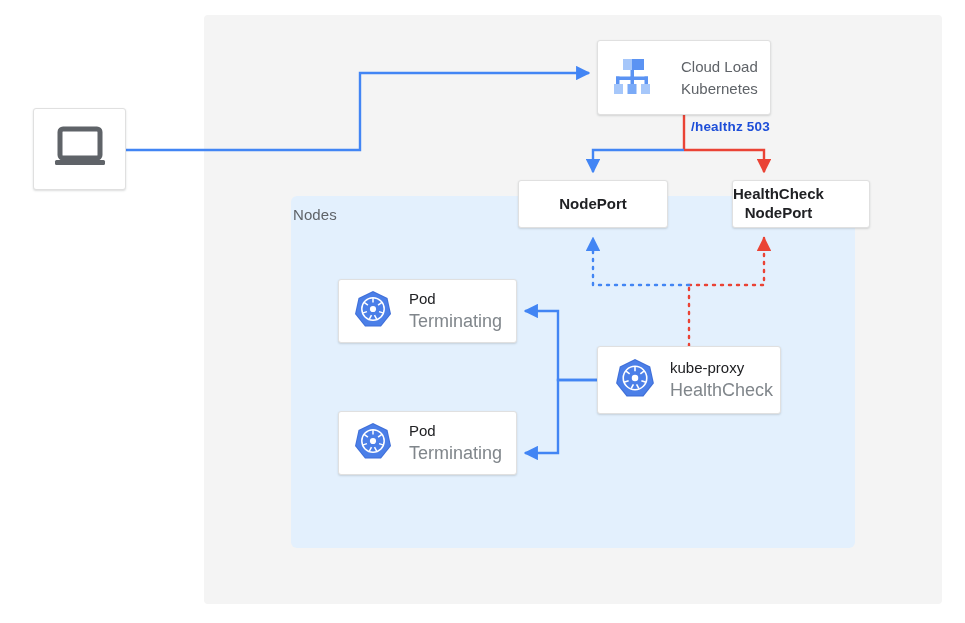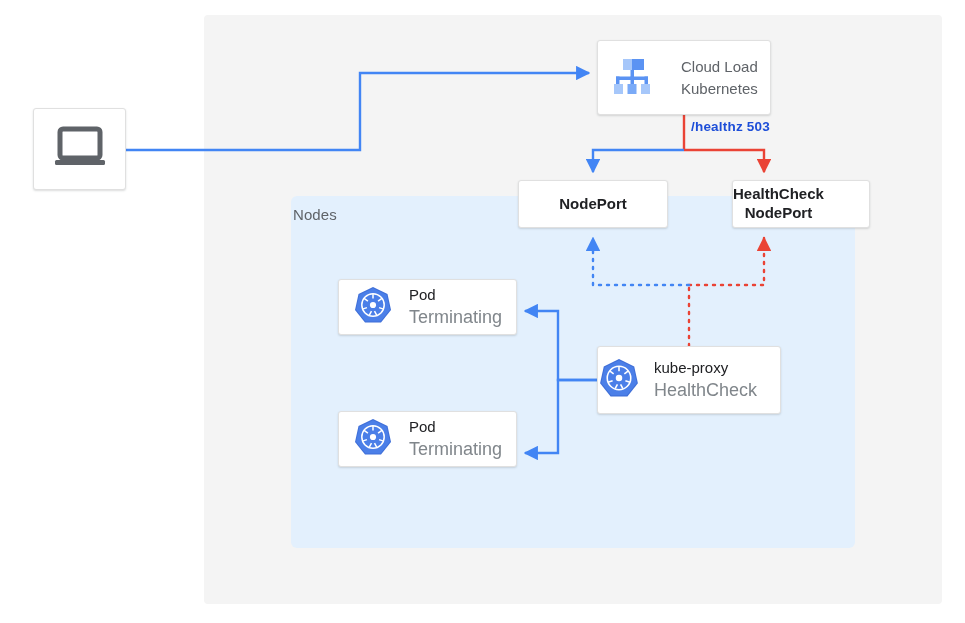--- a/index.html
+++ b/index.html
@@ -107,33 +107,34 @@
     font-weight: bold;
     color: #202124;
     text-align: center;
     line-height: 1.25;
   }
 
   
   .pod-card {
     left: 338px;
     width: 179px;
-    height: 56px;
+    height: 64px;
     padding-left: 14px;
     gap: 16px;
   }
   .pod-card.pod-1 { top: 279px; }
   .pod-card.pod-2 { top: 411px; }
 
   
   .kp-card {
     left: 597px;
     top: 346px;
     width: 184px;
     height: 68px;
+    padding-left: 16px;
     gap: 14px;
   }
 
   .svc-title {
     font-size: 15px;
     color: #202124;
     line-height: 1.3;
   }
   .svc-sub {
     font-size: 18px;

